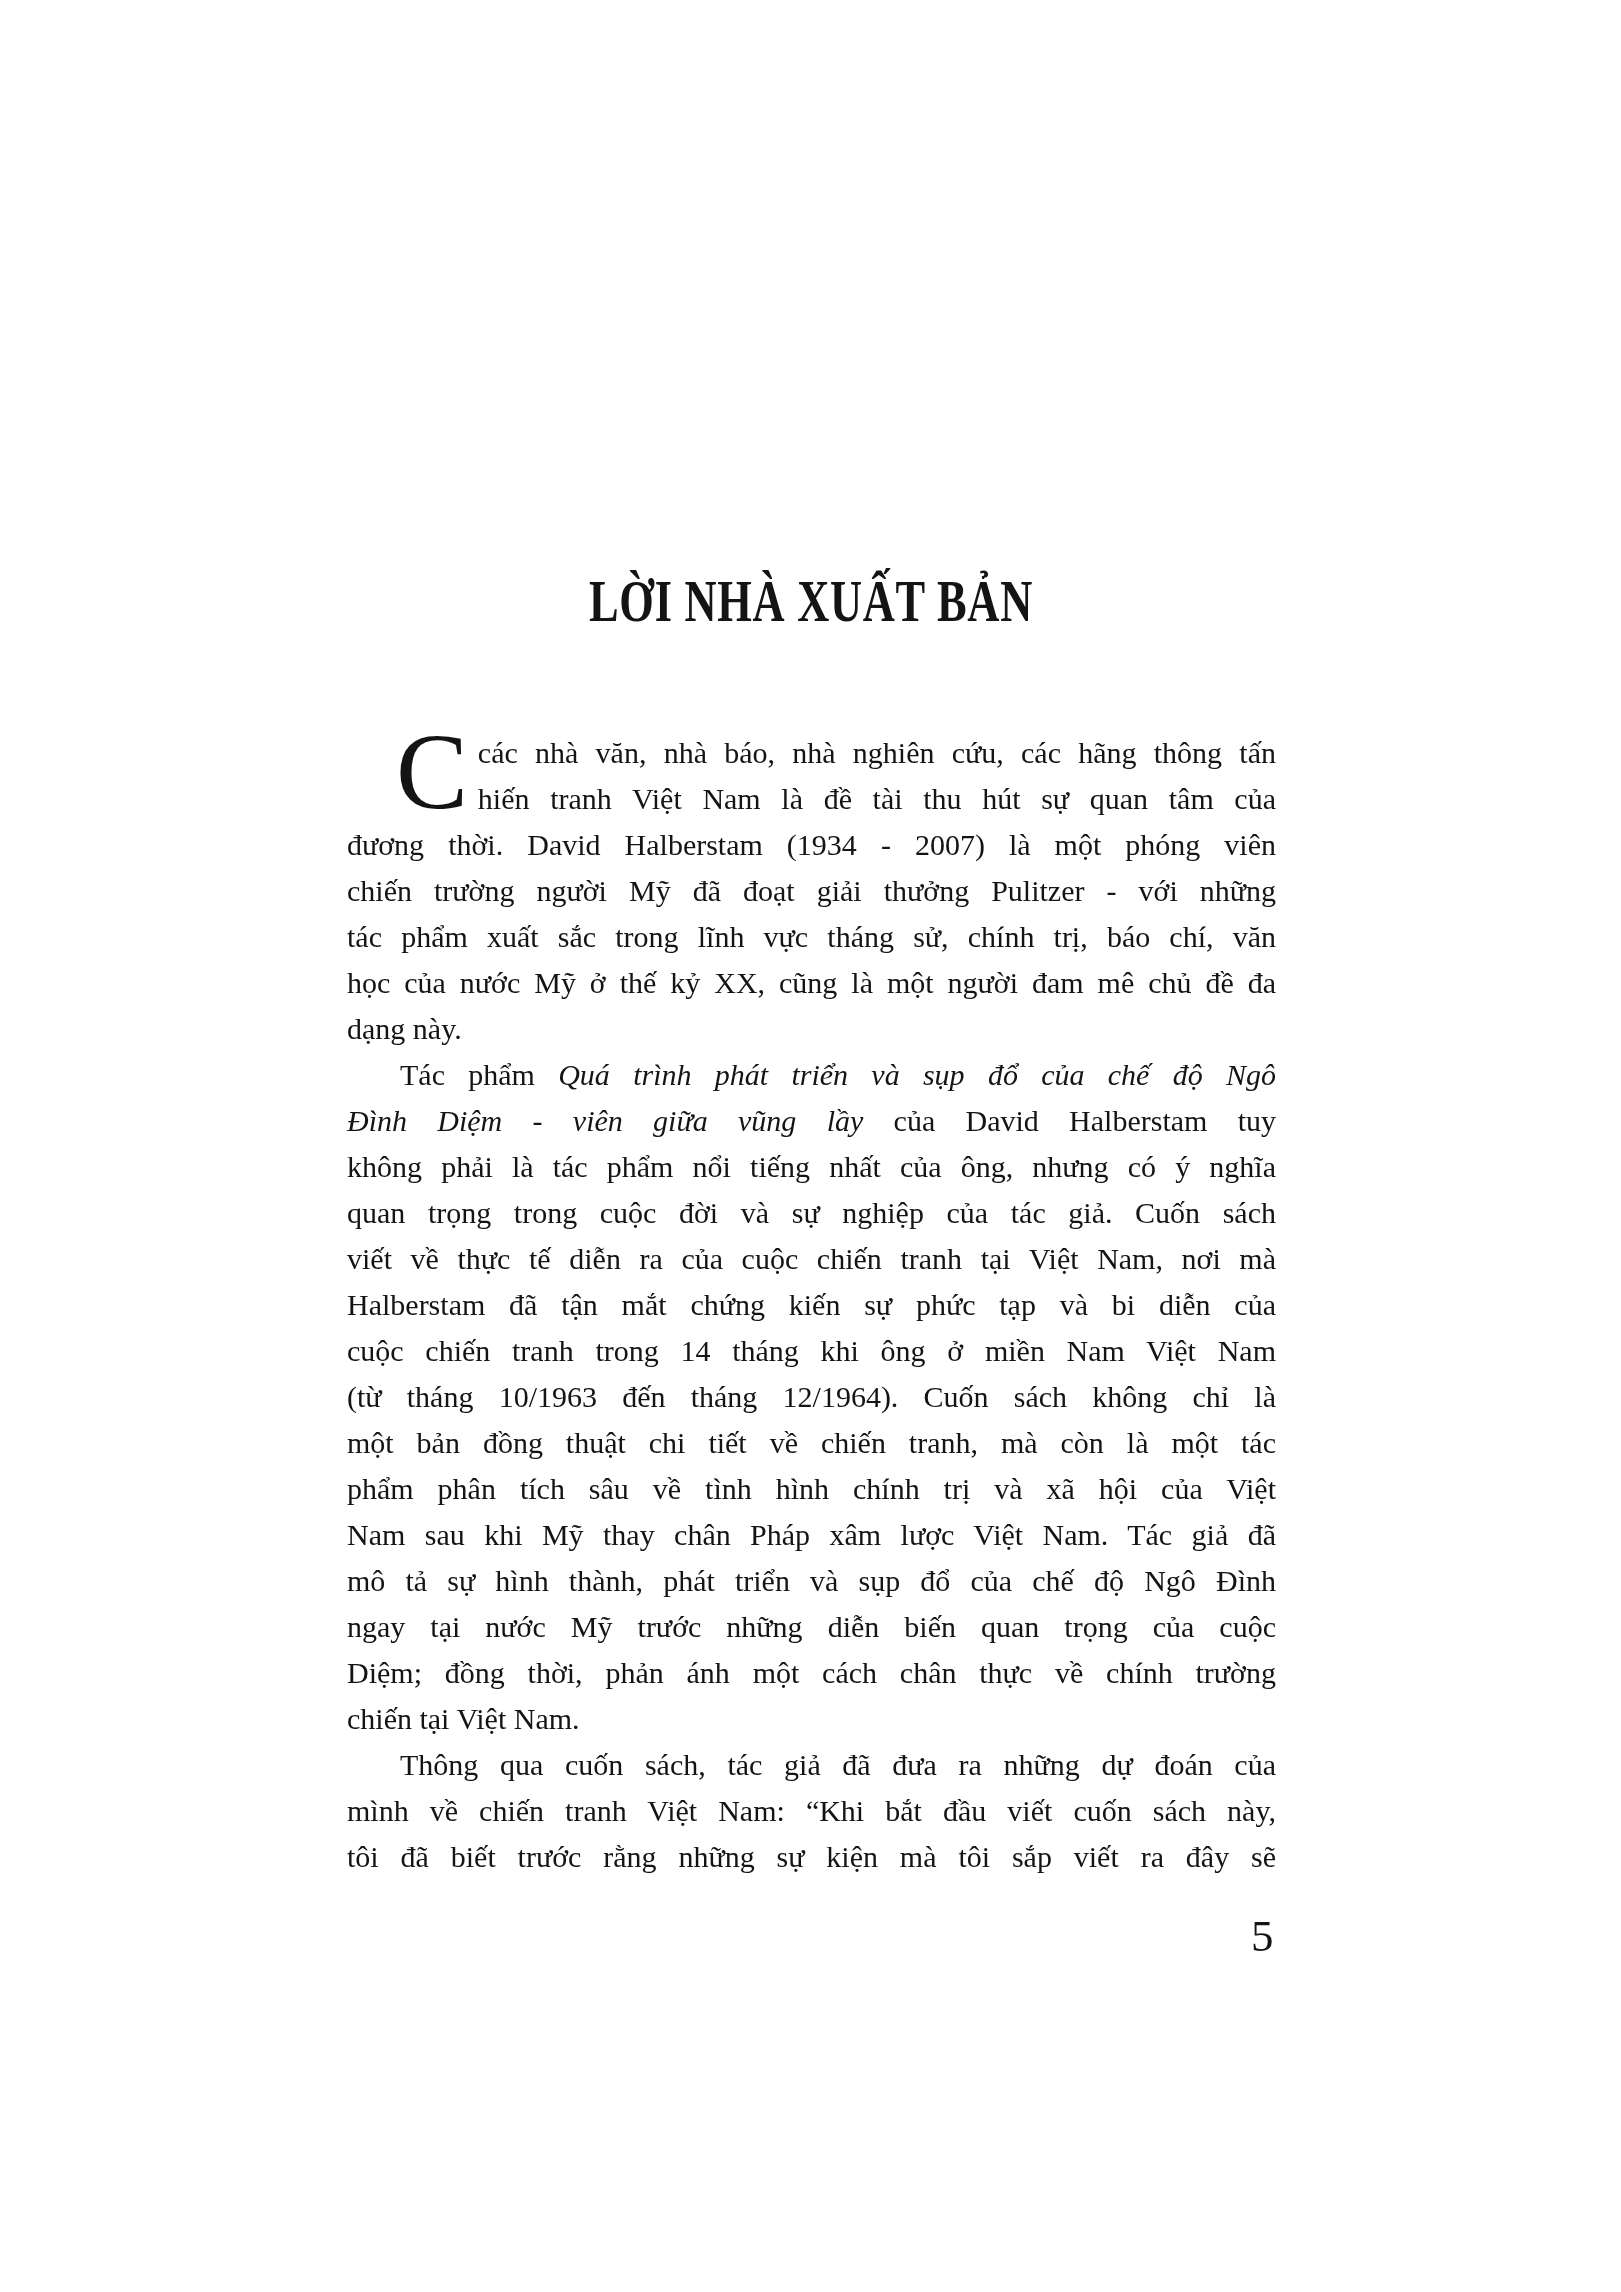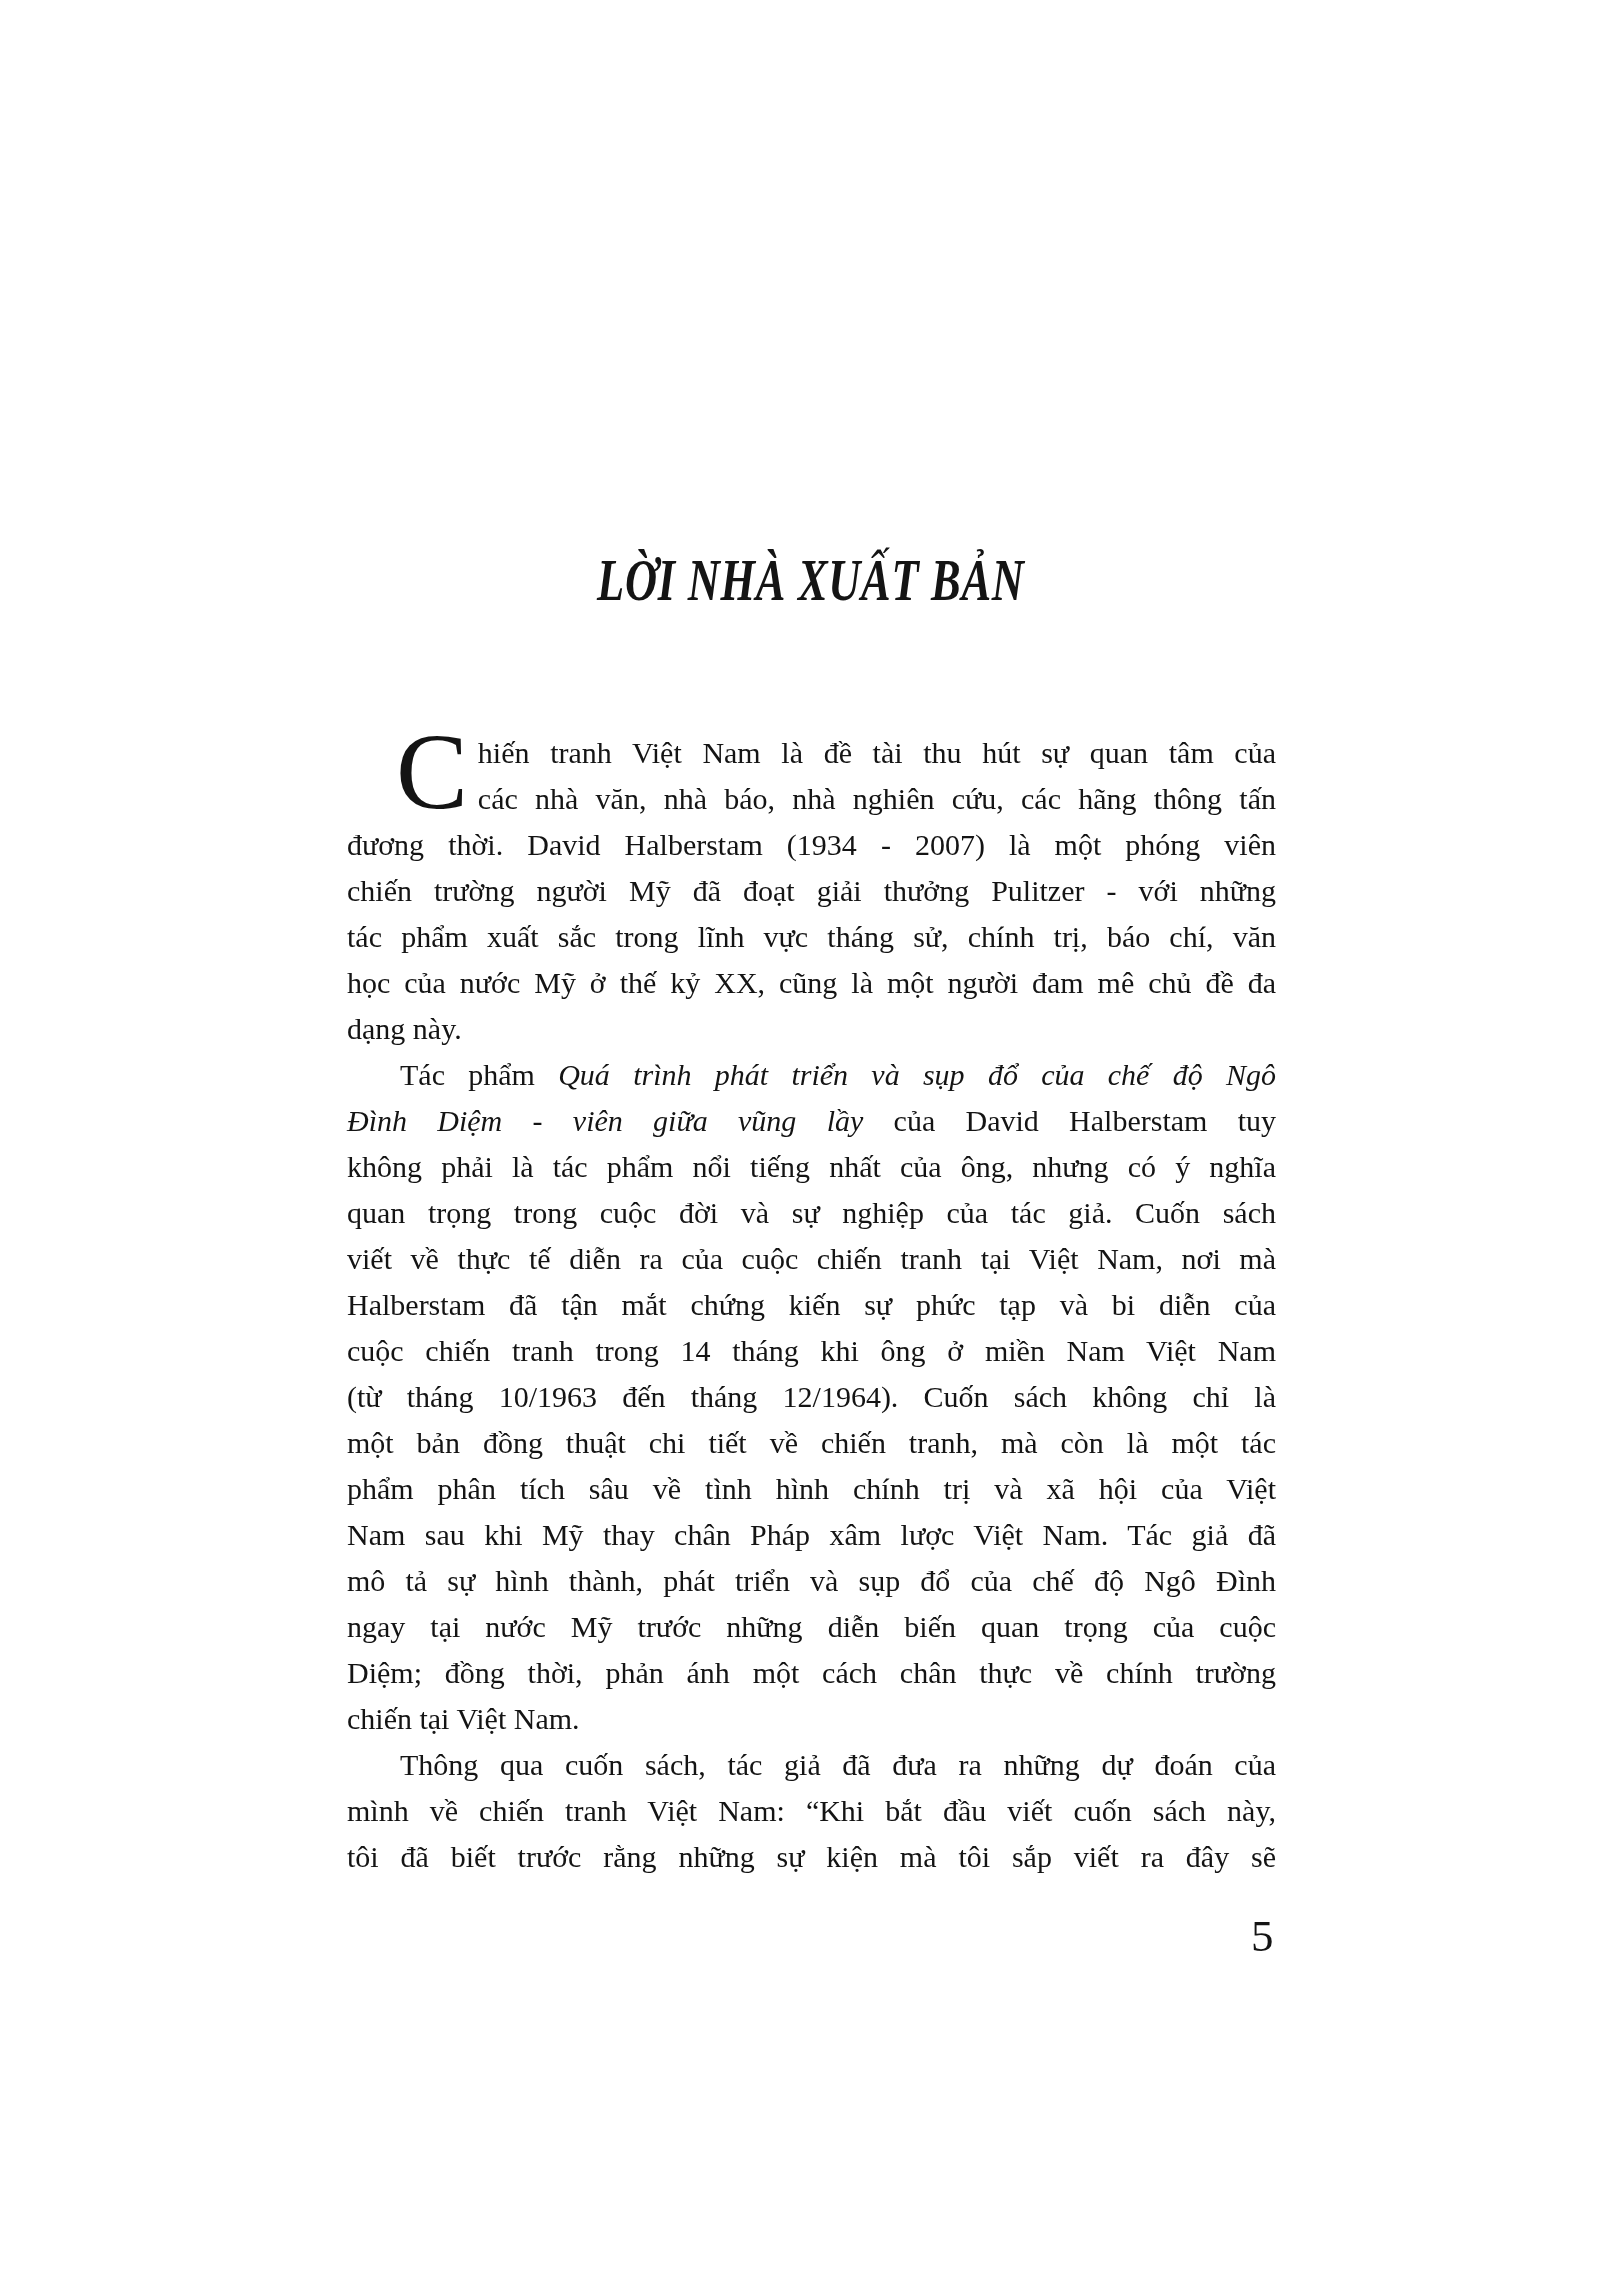--- a/index.html
+++ b/index.html
@@ -8,25 +8,24 @@
     position: relative;
     width: 1621px;
     height: 2293px;
     background: #ffffff;
     color: #141414;
     font-family: "Liberation Serif", serif;
     overflow: hidden;
   }
   .title {
     position: absolute;
-    top: 546px;
+    top: 567px;
     left: 0;
     width: 100%;
     text-align: center;
-    font-style: italic;
   }
   .title-inner {
     display: inline-block;
     font-size: 60px;
     font-weight: bold;
     letter-spacing: 1px;
     white-space: nowrap;
     transform: scaleX(0.74);
     transform-origin: 50% 50%;
   }
@@ -66,22 +65,22 @@
 <body>
 
 <div class="page">
   <div class="title">
     <span class="title-inner">LỜI NHÀ XUẤT BẢN</span>
   </div>
 
   <div class="body-text" id="body-text">
       <div class="para">
         <span class="dropcap">C</span>
+        <div class="line"><span>các nhà văn, nhà báo, nhà nghiên cứu, các hãng thông tấn</span></div>
         <div class="line"><span>hiến tranh Việt Nam là đề tài thu hút sự quan tâm của</span></div>
-        <div class="line"><span>các nhà văn, nhà báo, nhà nghiên cứu, các hãng thông tấn</span></div>
         <div class="line"><span>đương thời. David Halberstam (1934 - 2007) là một phóng viên</span></div>
         <div class="line"><span>chiến trường người Mỹ đã đoạt giải thưởng Pulitzer - với những</span></div>
         <div class="line"><span>tác phẩm xuất sắc trong lĩnh vực tháng sử, chính trị, báo chí, văn</span></div>
         <div class="line"><span>học của nước Mỹ ở thế kỷ XX, cũng là một người đam mê chủ đề đa</span></div>
         <div class="line short"><span>dạng này.</span></div>
       </div>
       <div class="para">
         <div class="line indent"><span>Tác phẩm </span><span class="it">Quá trình phát triển và sụp đổ của chế độ Ngô</span></div>
         <div class="line"><span class="it">Đình Diệm - viên giữa vũng lầy</span><span> của David Halberstam tuy</span></div>
         <div class="line"><span>không phải là tác phẩm nổi tiếng nhất của ông, nhưng có ý nghĩa</span></div>

